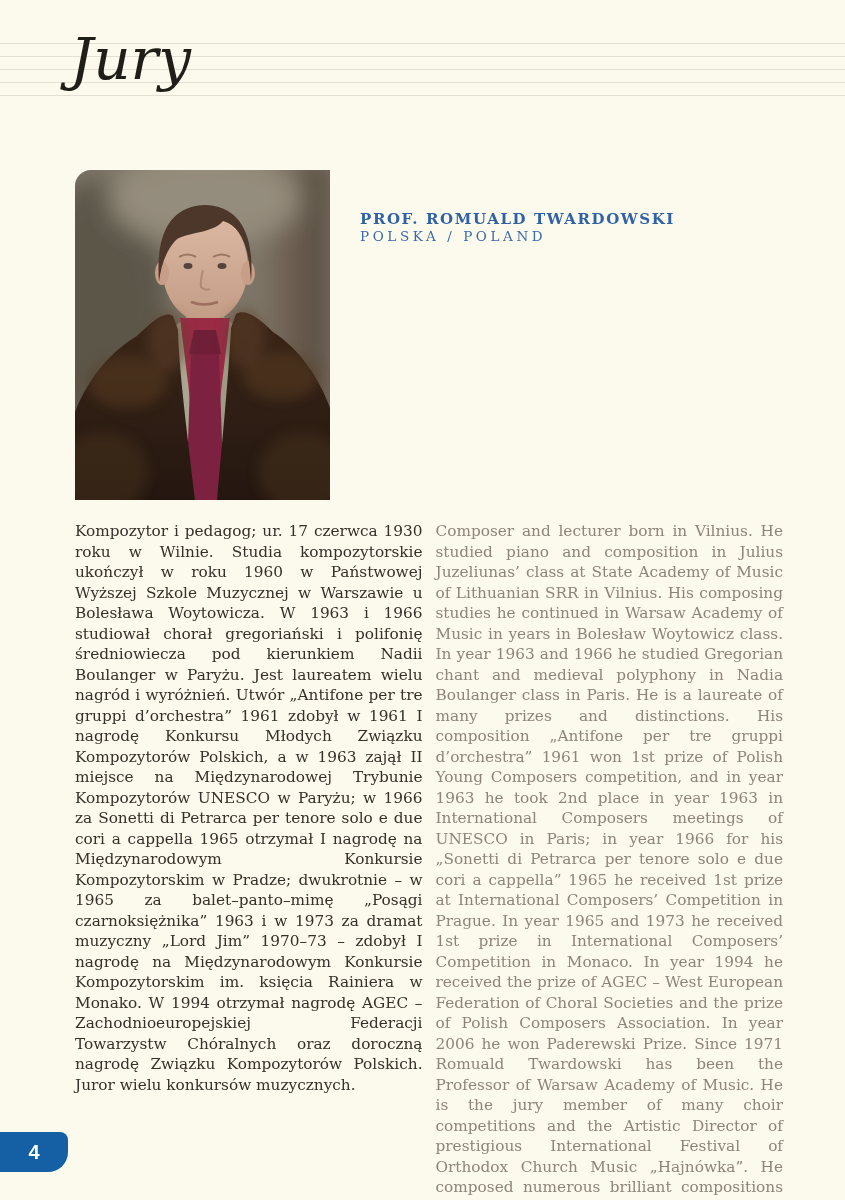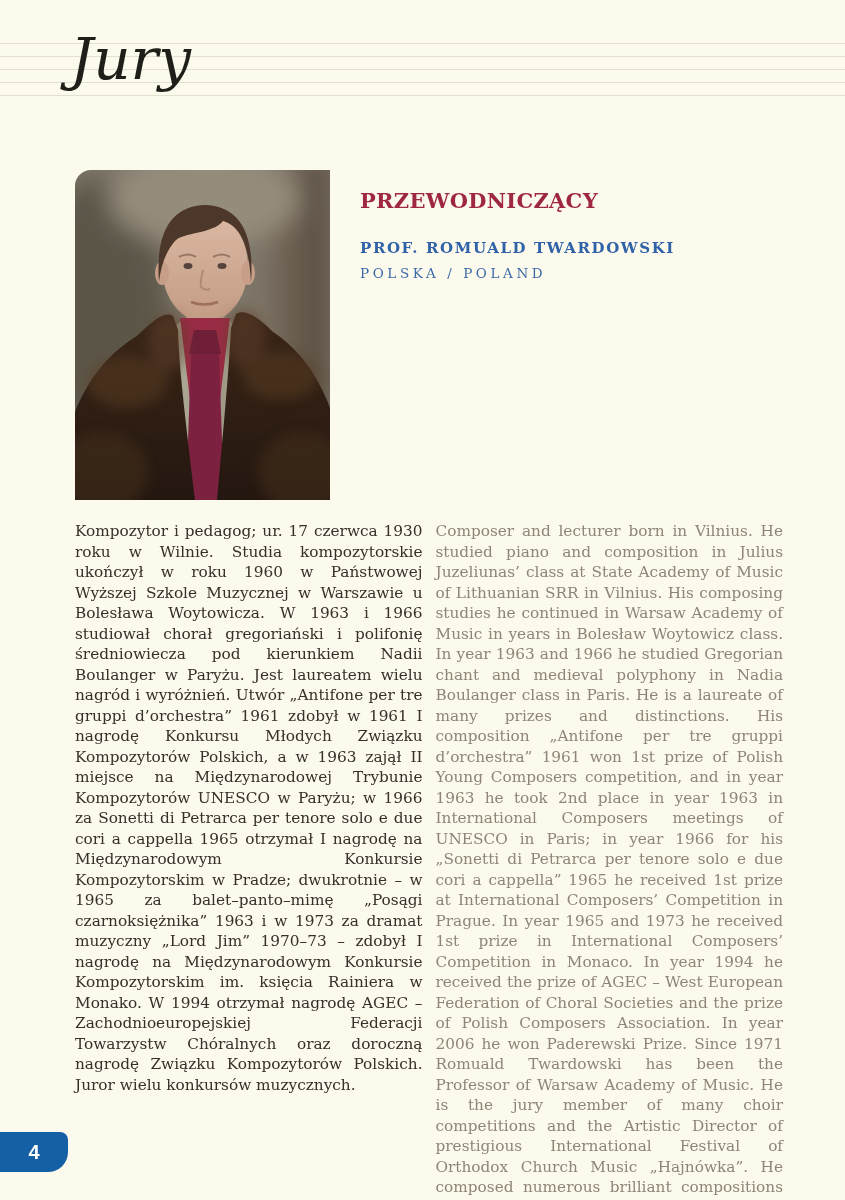--- a/index.html
+++ b/index.html
@@ -30,21 +30,21 @@
   .info-block { position:absolute; left:360px; top:186px; }
   .role {
     color:#9e2742; font-weight:bold; font-size:21px; line-height:29px;
     letter-spacing:0.3px;
   }
   .name {
     margin-top:24px; color:#2f62a7; font-weight:bold;
     font-size:15px; letter-spacing:1.6px;
   }
   .country {
-    margin-top:8px; color:#3a6aa9;
+    color:#3a6aa9;
     font-size:13.5px; letter-spacing:3.6px;
   }
 
   .bio-columns {
     position:absolute; left:75px; top:521px; width:708px;
     display:flex; gap:13px;
   }
   .bio-col {
     width:348px; text-align:justify;
     font-size:15.3px; line-height:20.5px;
@@ -138,21 +138,20 @@
         <ellipse cx="206" cy="206" rx="38" ry="24" fill="#5a3c24"></ellipse>
         <ellipse cx="93" cy="172" rx="20" ry="30" fill="#61412a"></ellipse>
         <ellipse cx="170" cy="168" rx="20" ry="30" fill="#61412a"></ellipse>
         <ellipse cx="28" cy="302" rx="45" ry="40" fill="#46301d"></ellipse>
         <ellipse cx="228" cy="302" rx="45" ry="40" fill="#46301d"></ellipse>
       </g>
     </svg>
   </div>
 
   <div class="info-block">
-    <div class="role">PRZEWODNICZĄCY</div>
     <div class="name">PROF. ROMUALD TWARDOWSKI</div>
     <div class="country">POLSKA / POLAND</div>
   </div>
 
   <div class="bio-columns">
     <div class="bio-col polish" lang="pl">Kompozytor i pedagog; ur. 17 czerwca 1930 roku w Wilnie. Studia kompozytorskie ukończył w roku 1960 w Państwowej Wyższej Szkole Muzycznej w Warszawie u Bolesława Woytowicza. W 1963 i 1966 studiował chorał gregoriański i polifonię średniowiecza pod kierunkiem Nadii Boulanger w Paryżu. Jest laureatem wielu nagród i wyróżnień. Utwór „Antifone per tre gruppi d’orchestra” 1961 zdobył w 1961 I nagrodę Konkursu Młodych Związku Kompozytorów Polskich, a w 1963 zajął II miejsce na Międzynarodowej Trybunie Kompozytorów UNESCO w Paryżu; w 1966 za Sonetti di Petrarca per tenore solo e due cori a cappella 1965 otrzymał I nagrodę na Międzynarodowym Konkursie Kompozytorskim w Pradze; dwukrotnie – w 1965 za balet–panto–mimę „Posągi czarnoksiężnika” 1963 i w 1973 za dramat muzyczny „Lord Jim” 1970–73 – zdobył I nagrodę na Międzynarodowym Konkursie Kompozytorskim im. księcia Rainiera w Monako. W 1994 otrzymał nagrodę AGEC – Zachodnioeuropejskiej Federacji Towarzystw Chóralnych oraz doroczną nagrodę Związku Kompozytorów Polskich. Juror wielu konkursów muzycznych.</div>
     <div class="bio-col english" lang="en">Composer and lecturer born in Vilnius. He studied piano and composition in Julius Juzeliunas’ class at State Academy of Music of Lithuanian SRR in Vilnius. His composing studies he continued in Warsaw Academy of Music in years in Bolesław Woytowicz class. In year 1963 and 1966 he studied Gregorian chant and medieval polyphony in Nadia Boulanger class in Paris. He is a laureate of many prizes and distinctions. His composition „Antifone per tre gruppi d’orchestra” 1961 won 1st prize of Polish Young Composers competition, and in year 1963 he took 2nd place in year 1963 in International Composers meetings of UNESCO in Paris; in year 1966 for his „Sonetti di Petrarca per tenore solo e due cori a cappella” 1965 he received 1st prize at International Composers’ Competition in Prague. In year 1965 and 1973 he received 1st prize in International Composers’ Competition in Monaco. In year 1994 he received the prize of AGEC – West European Federation of Choral Societies and the prize of Polish Composers Association. In year 2006 he won Paderewski Prize. Since 1971 Romuald Twardowski has been the Professor of Warsaw Academy of Music. He is the jury member of many choir competitions and the Artistic Director of prestigious International Festival of Orthodox Church Music „Hajnówka”. He composed numerous brilliant compositions for choirs, orchestras, soloists and musical ensembles.</div>
   </div>
 
   <div class="page-number-box">

